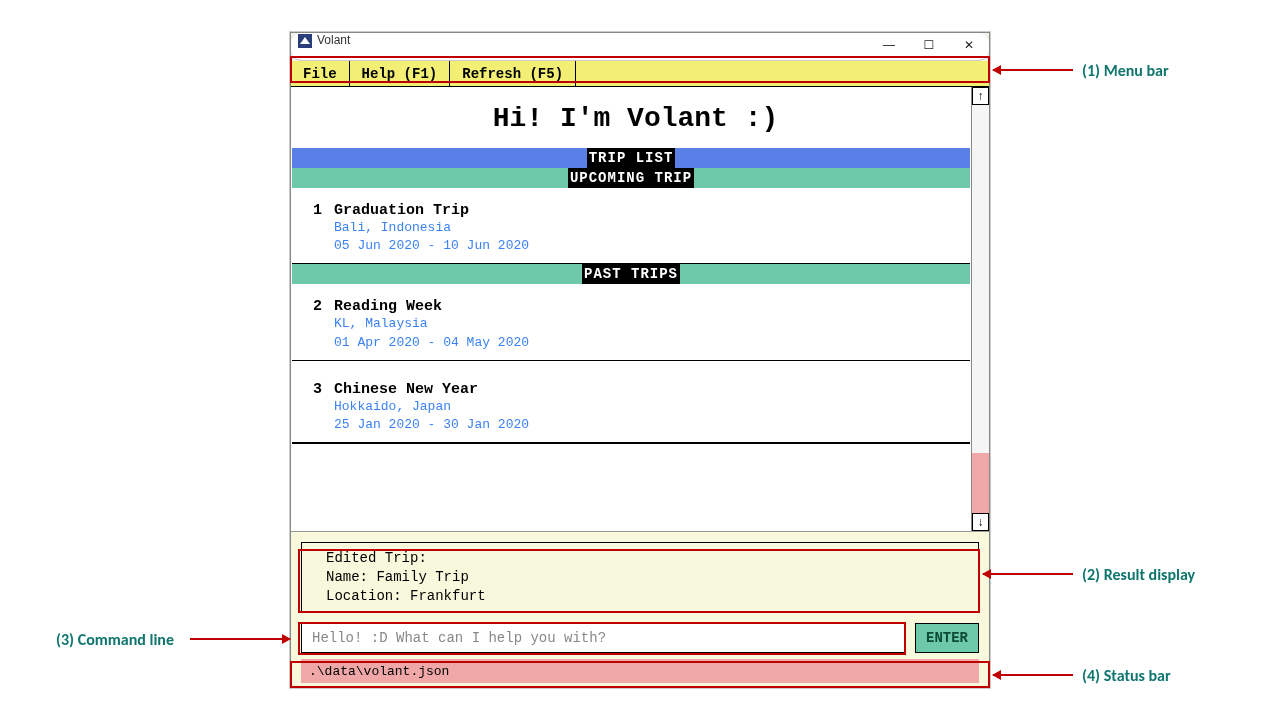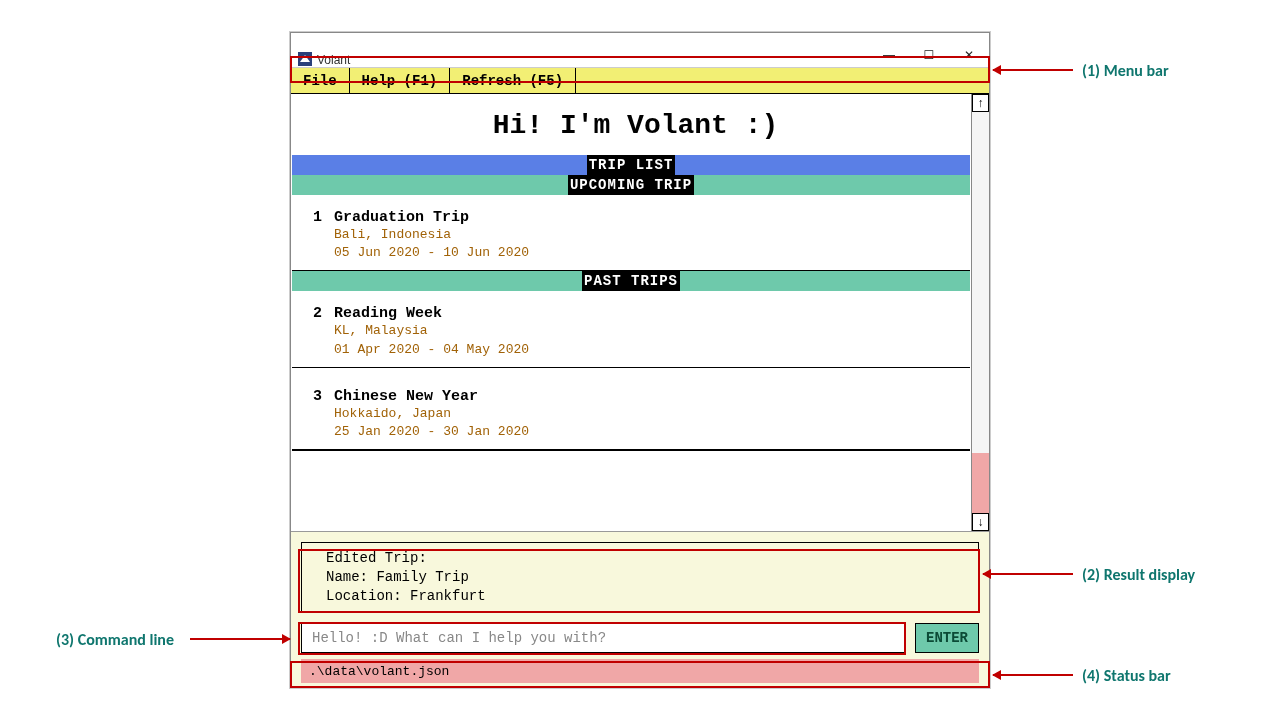--- a/index.html
+++ b/index.html
@@ -23,27 +23,28 @@
     top: 32px;
     width: 700px;
     height: 656px;
     border: 1px solid #888;
     background: #f2f2e8;
     display: flex;
     flex-direction: column;
     box-shadow: 0 0 0 1px #ccc;
   }
   .titlebar {
-    height: 35px;
+    height: 28px;
     background: #ffffff;
     border-bottom: 1px solid #ccc;
     display: flex;
-    align-items: flex-end;
+    align-items: flex-start;
     font-size: 12px;
     color: #333;
+    border-radius: 11px;
   }
   .titlebar .icon-slot {
     width: 16px; height: 16px;
     margin: 0 4px 0 6px;
     display:inline-block;
   }
   .titlebar .icon-slot svg { width:16px; height:16px; display:block; }
   .titlebar .title { flex: 1; }
   .win-btns { display:flex; }
   .win-btn {
@@ -155,21 +156,21 @@
   .trip-head {
     display:flex;
     gap:12px;
     font-weight:600;
     font-size:15px;
   }
   .trip-idx { width:14px; text-align:right; }
   .trip-sub {
     margin-left:26px;
     font-size:13px;
-    color:#a16207;
+    color:#3b82f6;
     line-height:1.4;
   }
 
   .blank-fill {
     flex:1;
     border-top:1px solid #000;
     margin: 0 1px;
   }
 
   

